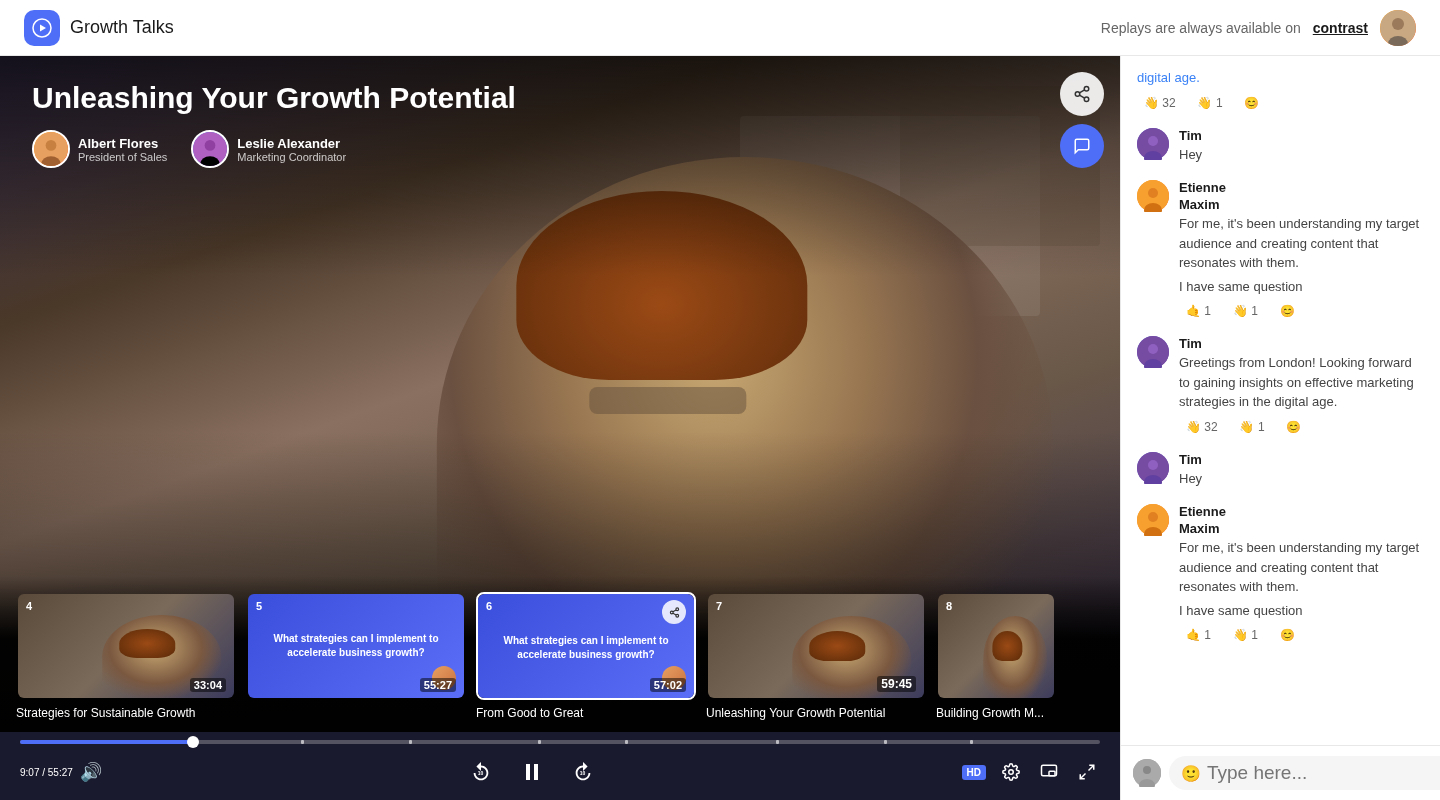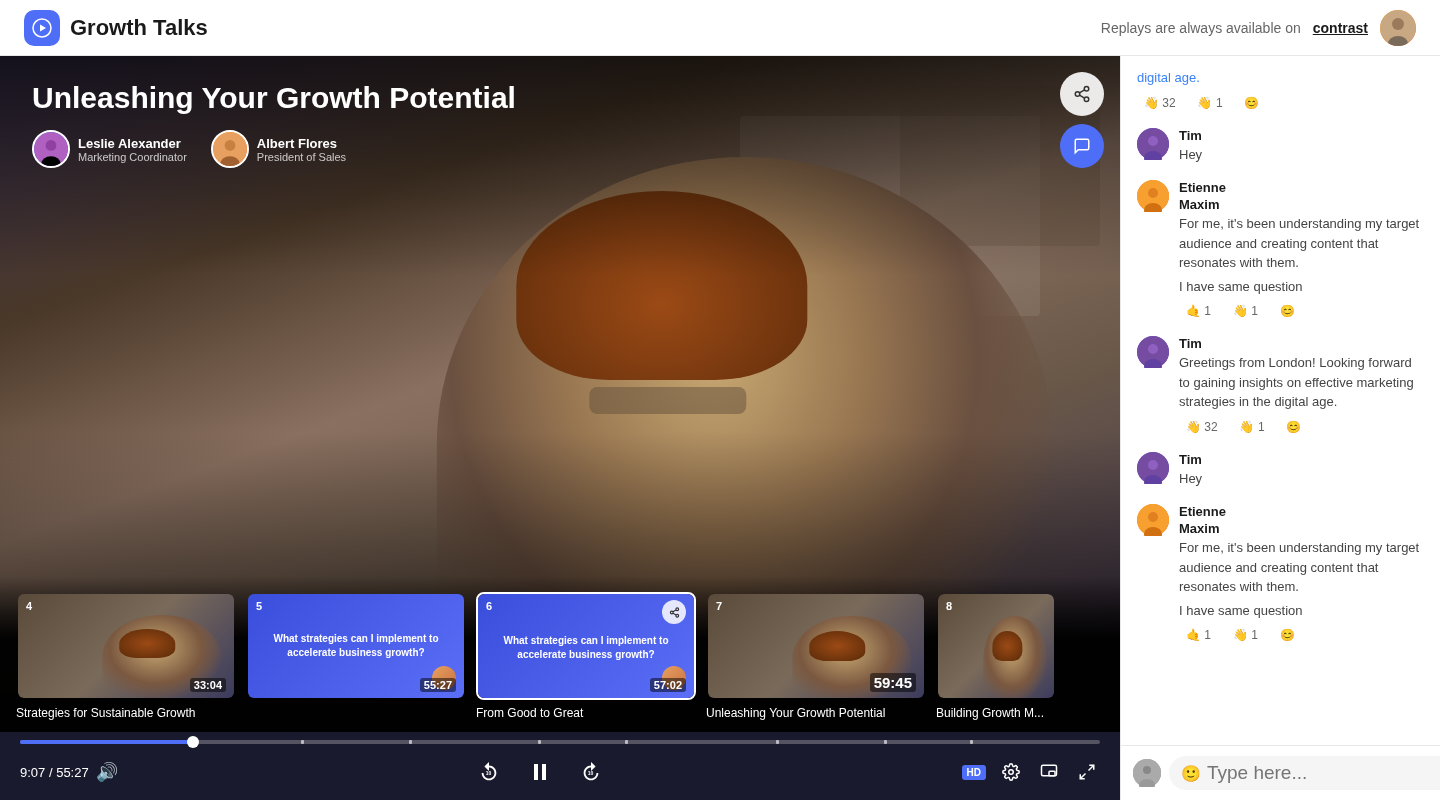--- a/index.html
+++ b/index.html
@@ -17,21 +17,21 @@
       flex-shrink: 0;
     }
     .header-left { display: flex; align-items: center; gap: 10px; }
     .header-logo {
       width: 36px; height: 36px;
       background: #4f6ef7;
       border-radius: 10px;
       display: flex; align-items: center; justify-content: center;
       color: #fff; font-size: 18px;
     }
-    .header-title { font-size: 22px; font-weight: 700; color: #1a1a1a; }
+    .header-title { font-size: 18px; font-weight: 400; color: #1a1a1a; }
     .header-right { display: flex; align-items: center; gap: 12px; font-size: 14px; color: #666; }
     .header-right .contrast-link { font-weight: 700; color: #1a1a1a; }
     .avatar-circle {
       width: 36px; height: 36px; border-radius: 50%;
       background: linear-gradient(135deg, #f7b733, #fc4a1a);
       overflow: hidden; display: flex; align-items: center; justify-content: center;
       font-size: 14px; color: #fff; font-weight: 600;
     }
 
     
@@ -228,21 +228,21 @@
     }
     .controls-left { display: flex; align-items: center; gap: 8px; }
     .controls-center { display: flex; align-items: center; gap: 20px; }
     .controls-right { display: flex; align-items: center; gap: 12px; }
 
     .ctrl-btn {
       background: none; border: none; cursor: pointer; color: #fff;
       display: flex; align-items: center; justify-content: center;
       font-size: 20px; padding: 4px;
     }
-    .time-display { color: #fff; font-size: 13px; }
+    .time-display { color: #fff; font-size: 10px; }
     .volume-btn { color: #fff; background: none; border: none; cursor: pointer; font-size: 18px; }
     .hd-badge {
       background: #4f6ef7; color: #fff; font-size: 10px; font-weight: 700;
       padding: 2px 5px; border-radius: 3px; cursor: pointer; border: none;
     }
 
     
     .chat-panel {
       width: 320px;
       background: #fff;
@@ -349,43 +349,43 @@
         <div style="position:absolute;bottom:47%;left:54%;transform:translateX(-10%);width:14%;height:4%;background:rgba(100,80,60,0.5);border-radius:8px;"></div>
       </div>
 
       <div class="video-overlay-top"></div>
       <div class="video-overlay-bottom"></div>
 
       <div class="video-title-overlay">
         <div class="video-main-title">Unleashing Your Growth Potential</div>
         <div class="speakers">
           <div class="speaker">
+            <div class="speaker-avatar">
+              <svg width="38" height="38" viewBox="0 0 38 38">
+                <circle cx="19" cy="19" r="19" fill="#e8a060"></circle>
+                <circle cx="19" cy="15" r="6" fill="#c88040"></circle>
+                <ellipse cx="19" cy="36" rx="11" ry="9" fill="#a06030"></ellipse>
+              </svg>
+            </div>
+            <div class="speaker-info">
+              <div class="speaker-name">Albert Flores</div>
+              <div class="speaker-role">President of Sales</div>
+            </div>
+          </div>
+          <div class="speaker">
             <div class="speaker-avatar blue">
               <svg width="38" height="38" viewBox="0 0 38 38">
                 <circle cx="19" cy="19" r="19" fill="#b060c0"></circle>
                 <circle cx="19" cy="15" r="6" fill="#9040a0"></circle>
                 <ellipse cx="19" cy="36" rx="11" ry="9" fill="#7030808"></ellipse>
               </svg>
             </div>
             <div class="speaker-info">
               <div class="speaker-name">Leslie Alexander</div>
               <div class="speaker-role">Marketing Coordinator</div>
-            </div>
-          </div>
-          <div class="speaker">
-            <div class="speaker-avatar">
-              <svg width="38" height="38" viewBox="0 0 38 38">
-                <circle cx="19" cy="19" r="19" fill="#e8a060"></circle>
-                <circle cx="19" cy="15" r="6" fill="#c88040"></circle>
-                <ellipse cx="19" cy="36" rx="11" ry="9" fill="#a06030"></ellipse>
-              </svg>
-            </div>
-            <div class="speaker-info">
-              <div class="speaker-name">Albert Flores</div>
-              <div class="speaker-role">President of Sales</div>
             </div>
           </div>
         </div>
       </div>
 
       <div class="video-actions">
         <button class="video-action-btn share">
           <svg width="18" height="18" viewBox="0 0 24 24" fill="none" stroke="currentColor" stroke-width="2">
             <circle cx="18" cy="5" r="3"></circle>
               <circle cx="6" cy="12" r="3"></circle>
@@ -448,21 +448,21 @@
             <div class="chapter-label">From Good to Great</div>
           </div>
 
           <div class="chapter-card">
             <div class="chapter-thumb">
               <div style="height:108px;background:linear-gradient(135deg,#5a4a3a 0%,#7a6a5a 50%,#3a3a5c 100%);border-radius:6px;position:relative;overflow:hidden;">
                 <div style="position:absolute;bottom:0;left:50%;transform:translateX(-20%);width:55%;height:80%;background:radial-gradient(ellipse at 45% 40%,#c8a872 0%,#7a5840 50%,transparent 75%);border-radius:50% 50% 0 0;"></div>
                 <div style="position:absolute;bottom:38%;left:50%;transform:translateX(-12%);width:26%;height:28%;background:radial-gradient(ellipse,#9B4A15 0%,#5a2a08 100%);border-radius:55% 55% 35% 35%;"></div>
               </div>
               <span class="chapter-num" style="position:absolute;top:6px;left:8px;color:#fff;font-size:11px;font-weight:600;">7</span>
-              <span class="chapter-duration" style="position:absolute;bottom:6px;right:8px;color:#fff;font-size:15px;font-weight:600;background:rgba(0,0,0,0.5);padding:1px 4px;border-radius:3px;">59:45</span>
+              <span class="chapter-duration" style="position:absolute;bottom:6px;right:8px;color:#fff;font-size:12px;font-weight:600;background:rgba(0,0,0,0.5);padding:1px 4px;border-radius:3px;">59:45</span>
             </div>
             <div class="chapter-label">Unleashing Your Growth Potential</div>
           </div>
 
           <div class="chapter-card partial" style="width:120px;overflow:hidden;">
             <div class="chapter-thumb">
               <div style="height:108px;background:linear-gradient(135deg,#5a4a3a 0%,#7a6a5a 50%,#3a3a5c 100%);border-radius:6px;position:relative;overflow:hidden;">
                 <div style="position:absolute;bottom:0;left:50%;transform:translateX(-20%);width:55%;height:80%;background:radial-gradient(ellipse at 45% 40%,#c8a872 0%,#7a5840 50%,transparent 75%);border-radius:50% 50% 0 0;"></div>
                 <div style="position:absolute;bottom:38%;left:50%;transform:translateX(-12%);width:26%;height:28%;background:radial-gradient(ellipse,#9B4A15 0%,#5a2a08 100%);border-radius:55% 55% 35% 35%;"></div>
               </div>

